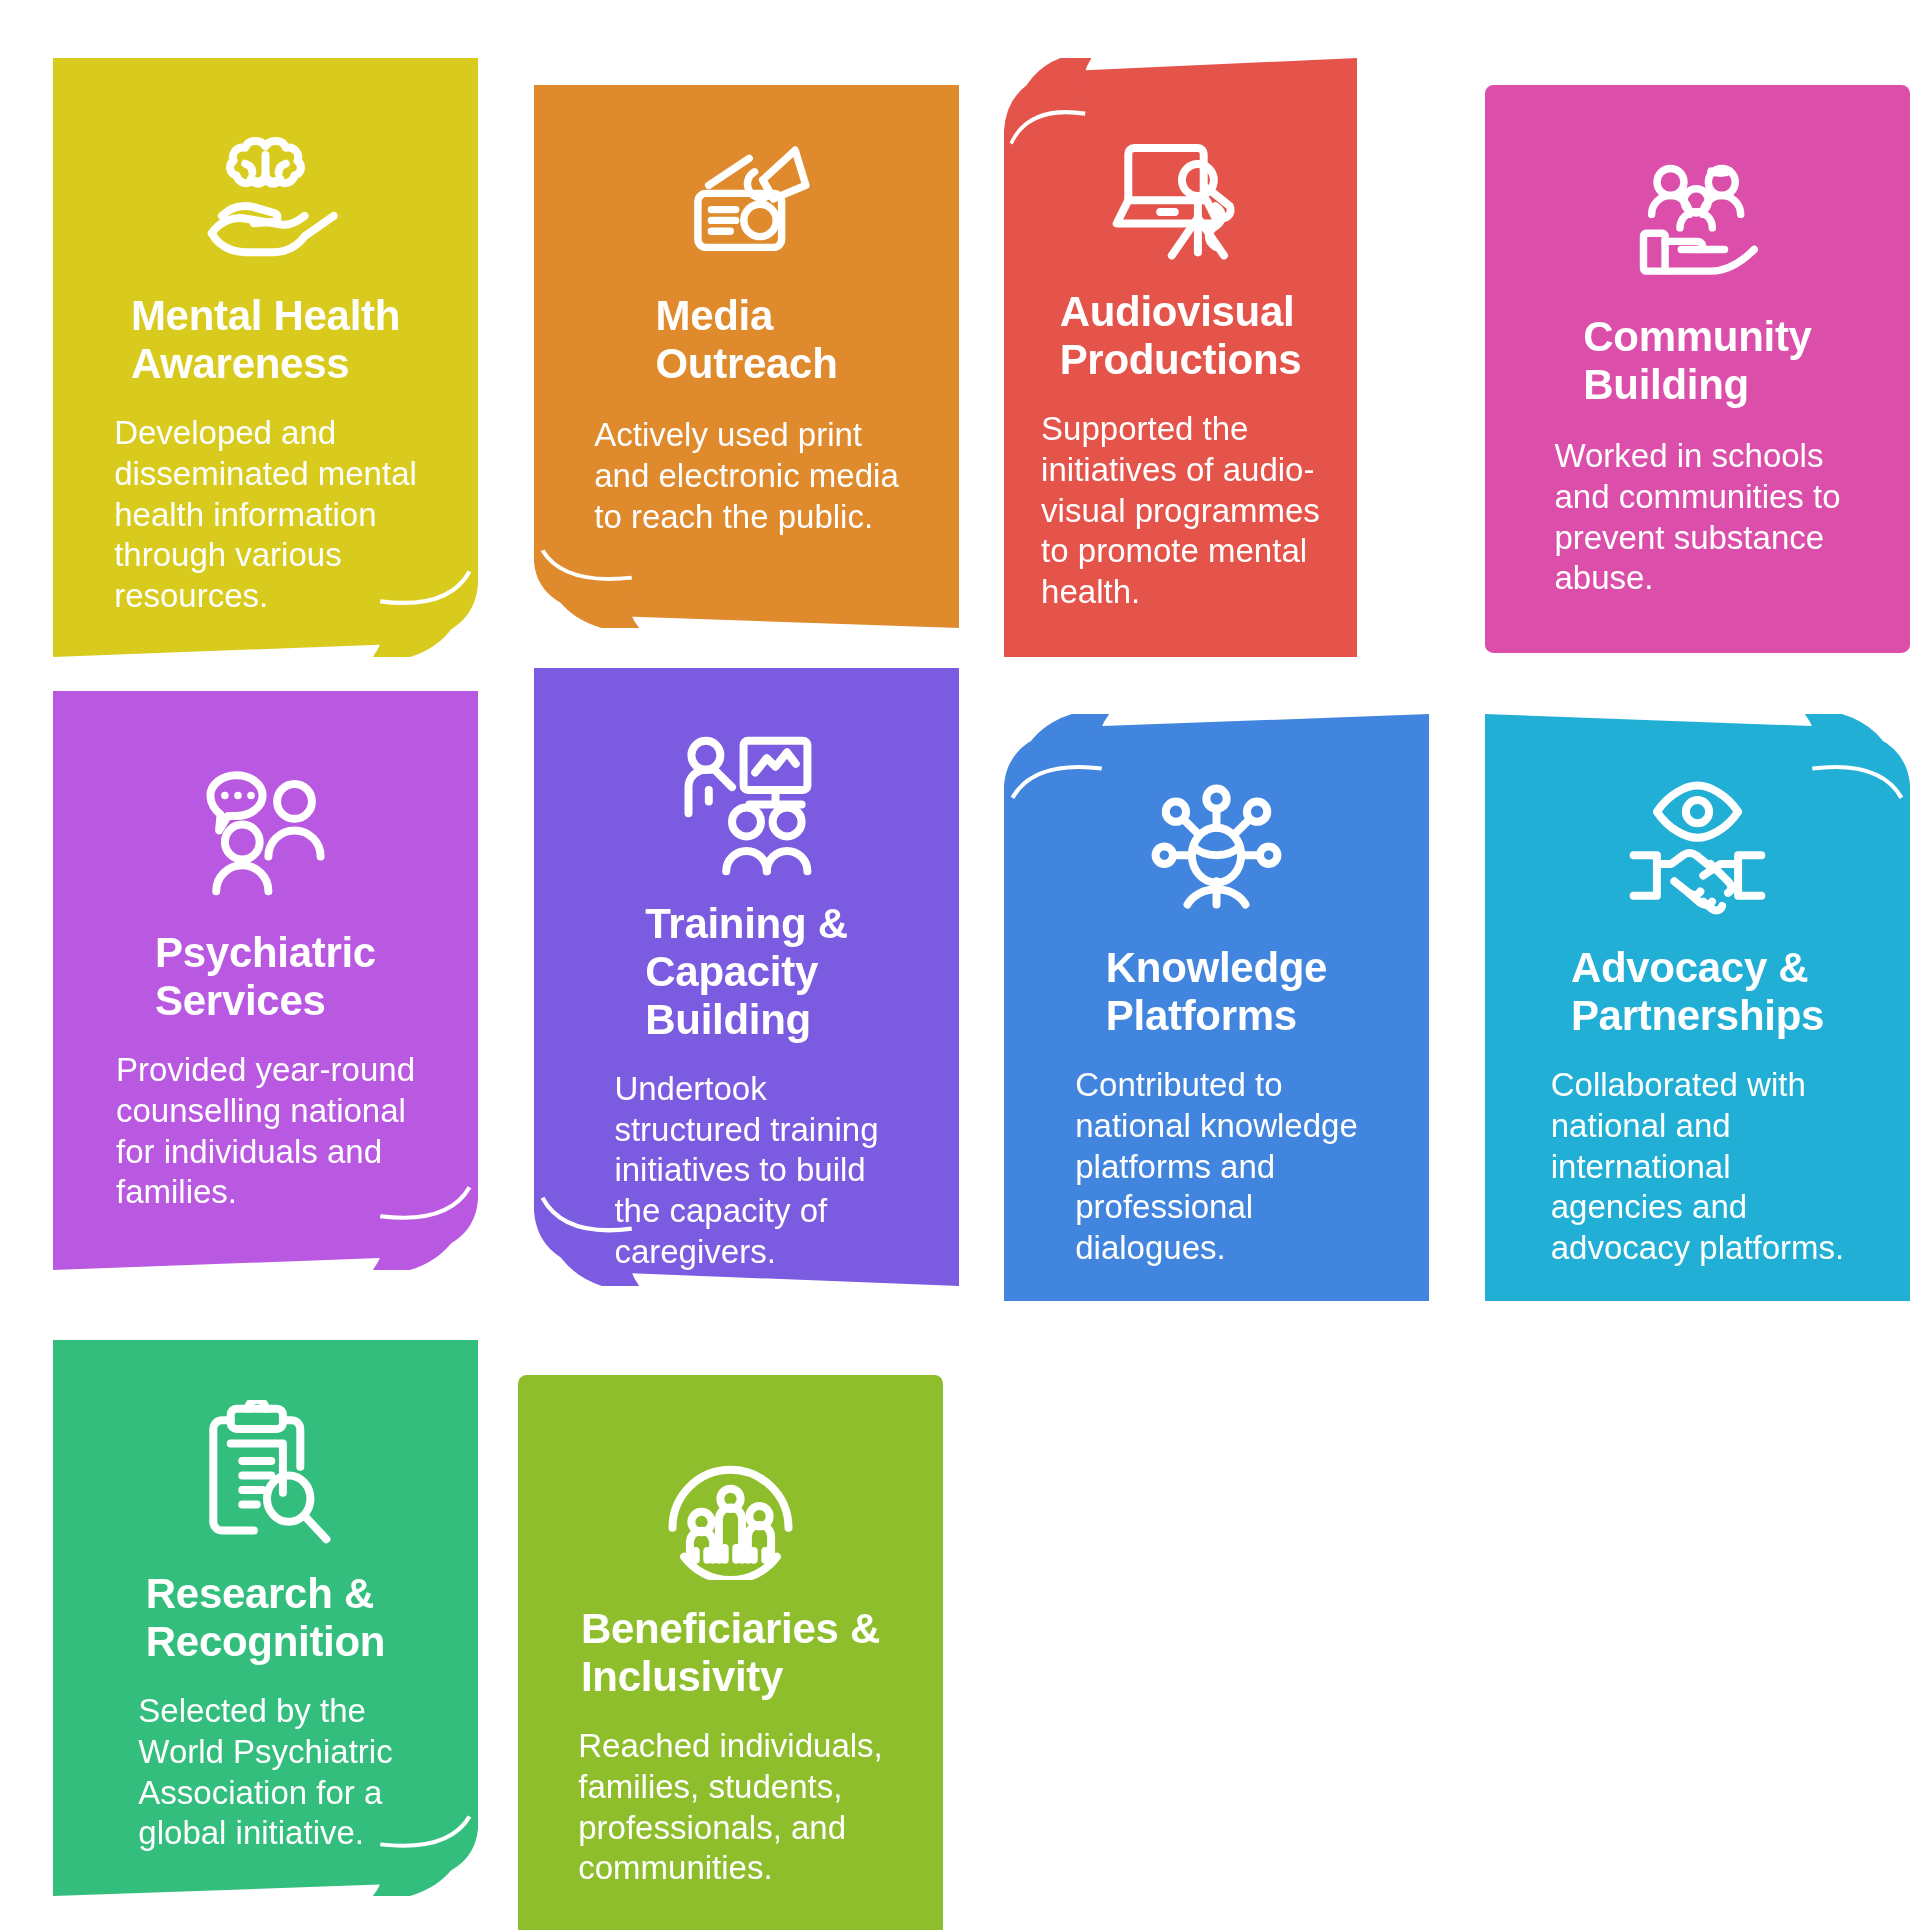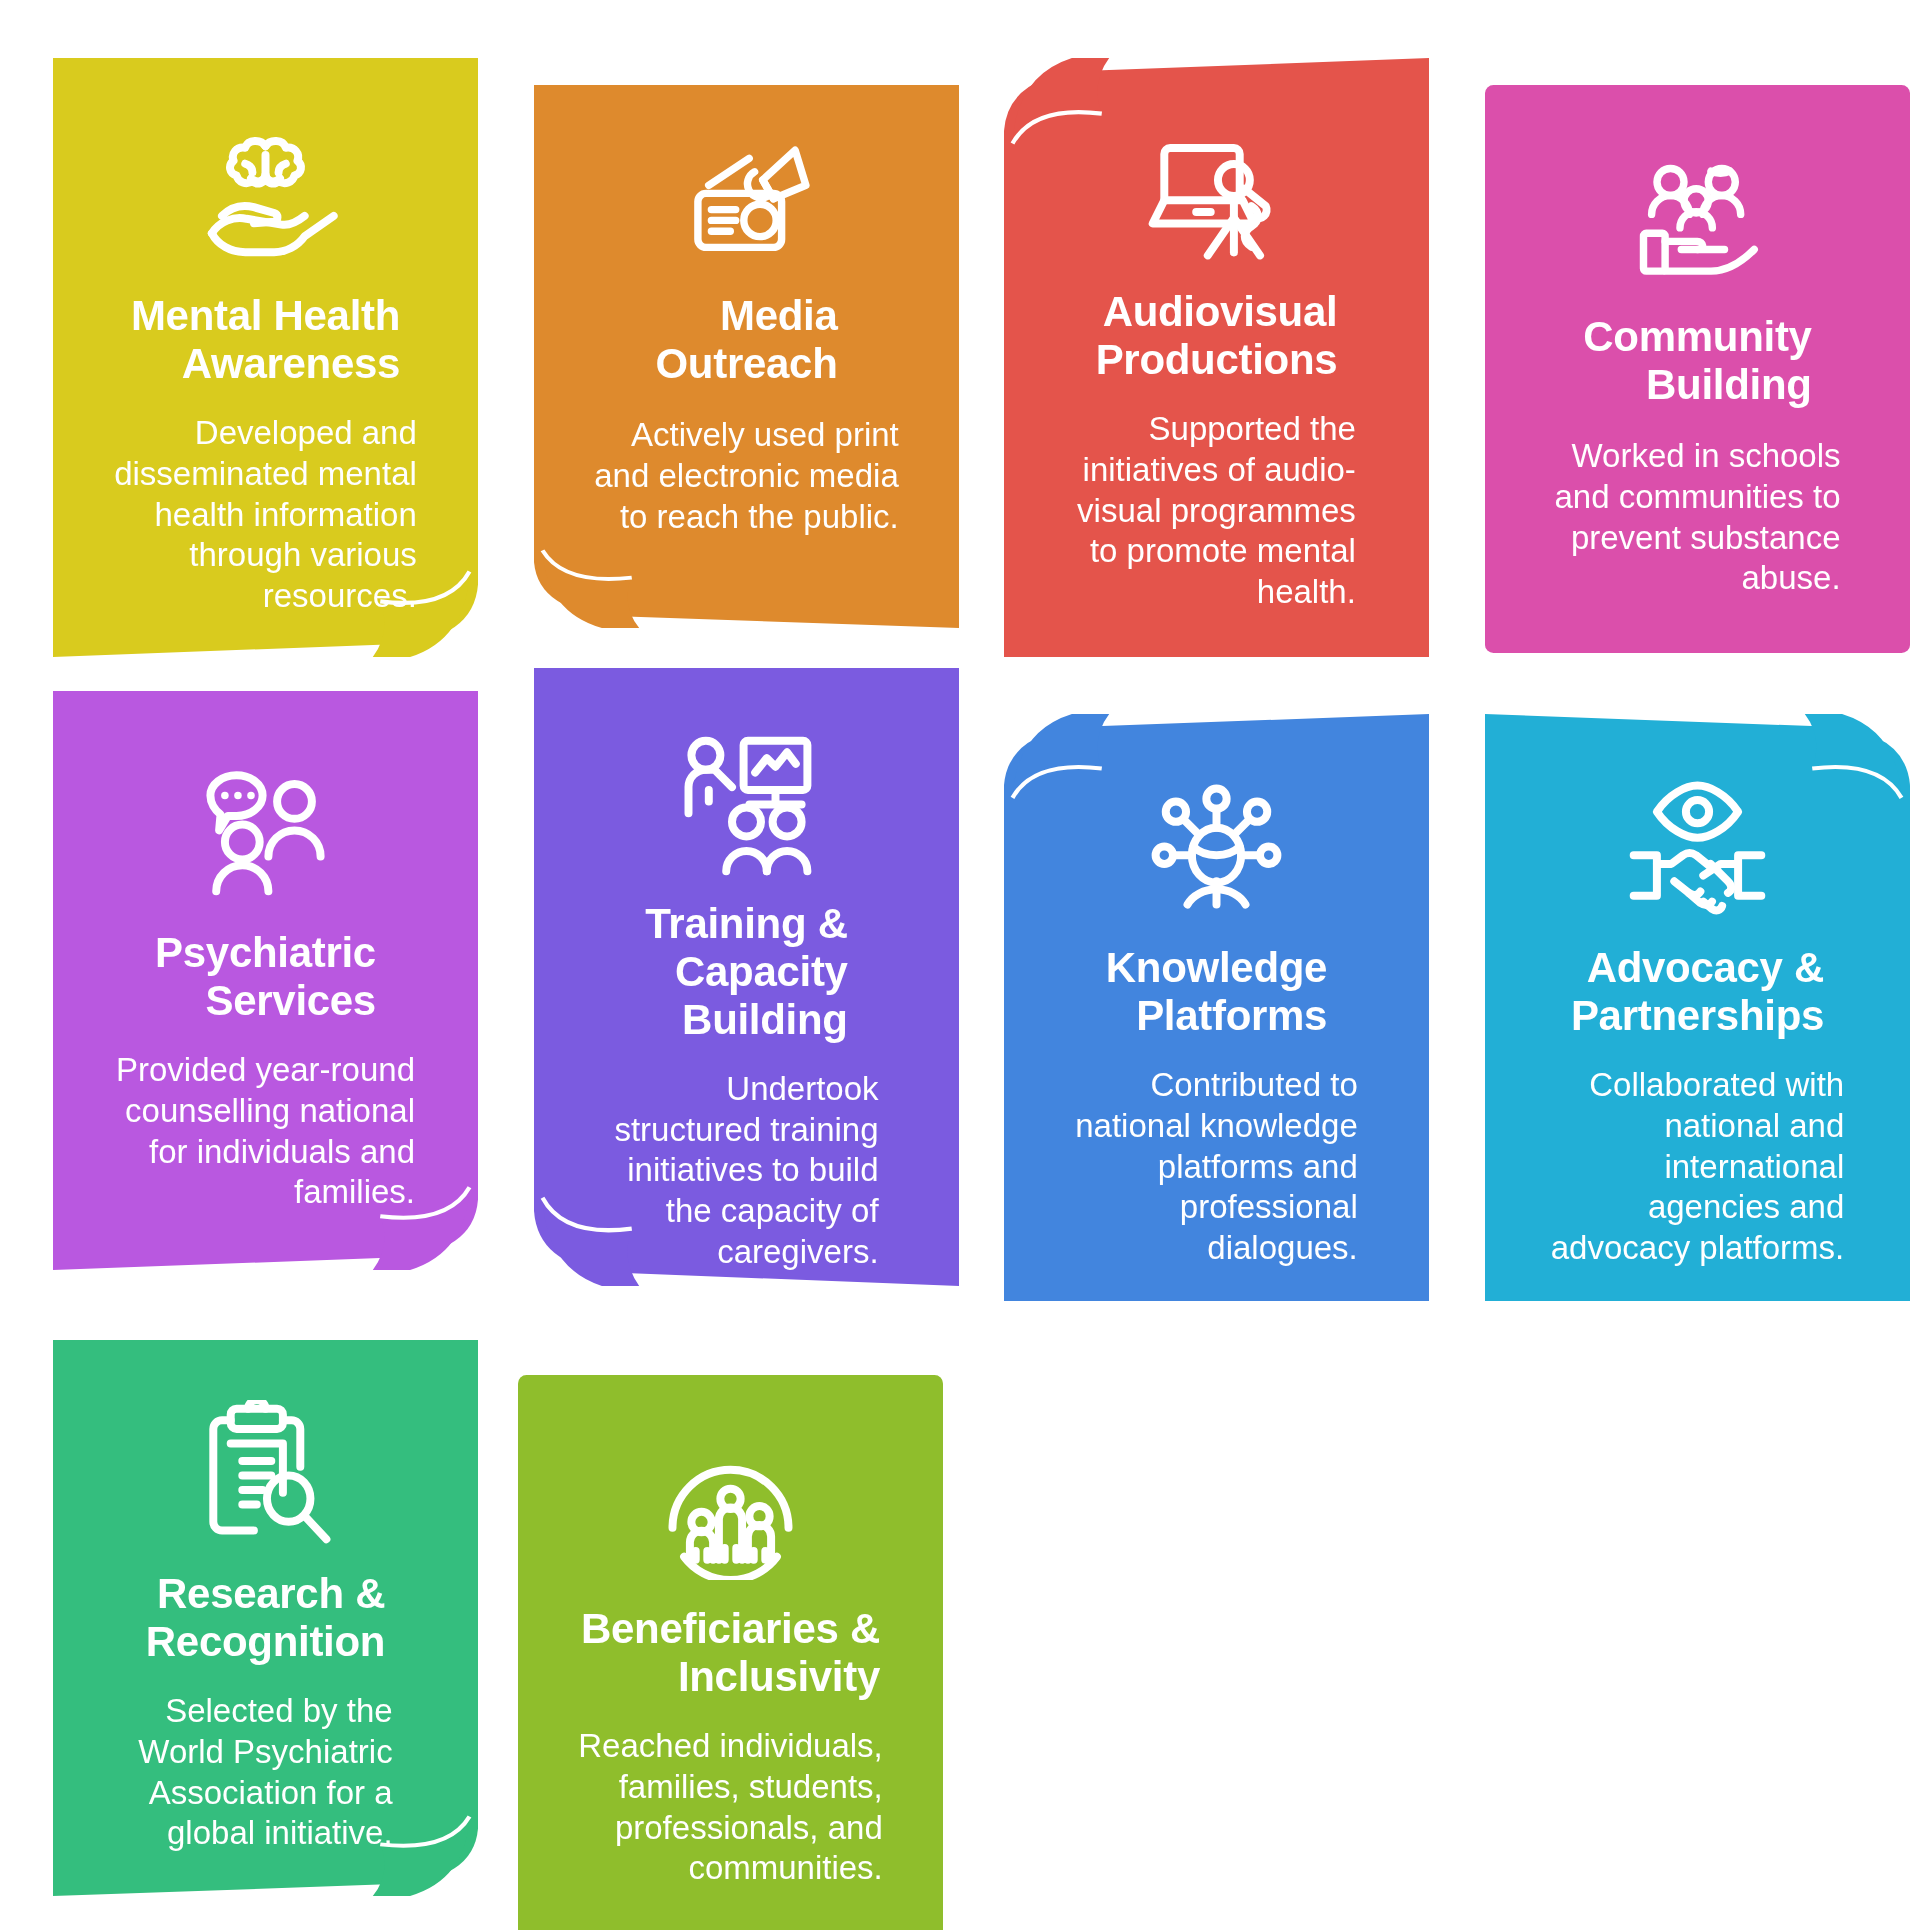--- a/index.html
+++ b/index.html
@@ -12,21 +12,21 @@
   }
   #board{
     position:relative;
     width:1930px;height:1930px;
   }
 
   .card{
     position:absolute;
     box-sizing:border-box;
     color:#ffffff;
-    text-align:right;
+    text-align:left;
     display:flex;
     flex-direction:column;
     align-items:center;
   }
   .card-bg{
     position:absolute;
     inset:0;
     z-index:0;
   }
   .card-bg svg{display:block;width:100%;height:100%;}
@@ -127,21 +127,21 @@
     <path d="M56 28a10 10 0 0 0 10 18"></path>
   </svg>
         </div>
         <div class="card-title" style="margin-top: 23px;">Media
 Outreach</div>
         <div class="card-desc" style="margin-top: 27px;">Actively used print
 and electronic media
 to reach the public.</div>
       </div>
     </div>
-    <div class="card" style="left: 1004px; top: 58px; width: 425px; height: 599px;">
+    <div class="card" style="left: 1004px; top: 58px; width: 353px; height: 599px;">
       <div class="card-bg">
         <svg viewBox="0 0 200 280" preserveAspectRatio="none" xmlns="http://www.w3.org/2000/svg">
           <path d="M0 34 Q2 8 40 6 L200 0 V280 H0 Z" fill="#E4544B"></path>
           <path d="M46 26 Q14 22 4 40 Q6 -2 52 -3 Q40 10 46 26 Z" fill="#E4544B"></path>
                  <path d="M46 26 Q14 22 4 40" fill="none" stroke="#ffffff" stroke-width="2"></path>
         </svg>
       </div>
       <div class="card-inner" style="padding-top: 64px;">
         <div class="icon-wrap">
           <svg viewBox="0 0 100 100" width="145" height="145" xmlns="http://www.w3.org/2000/svg">

